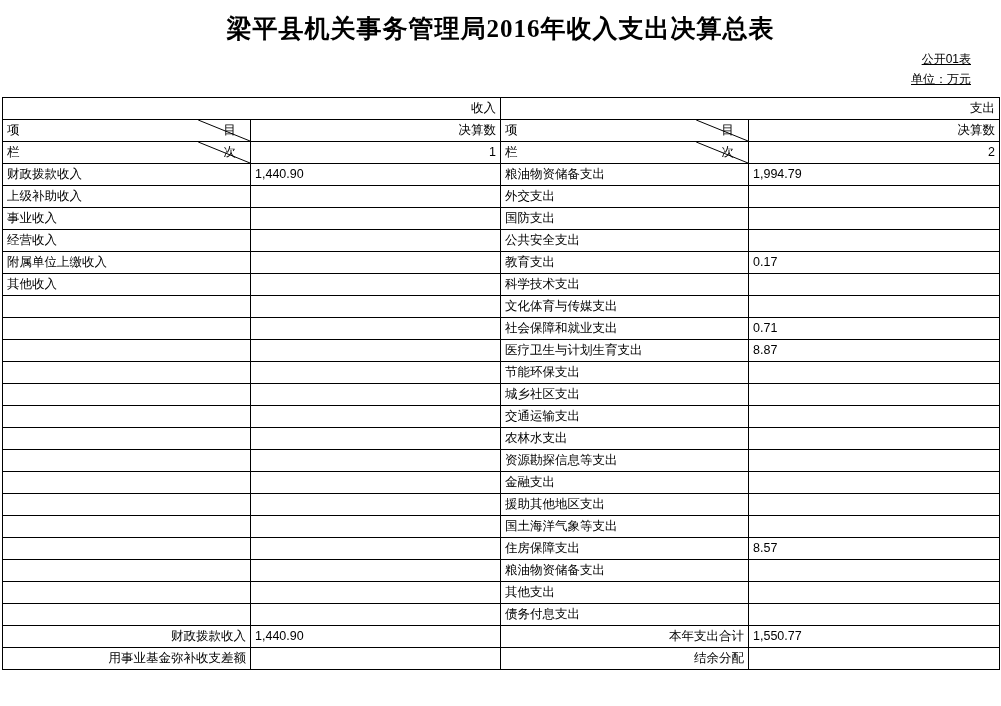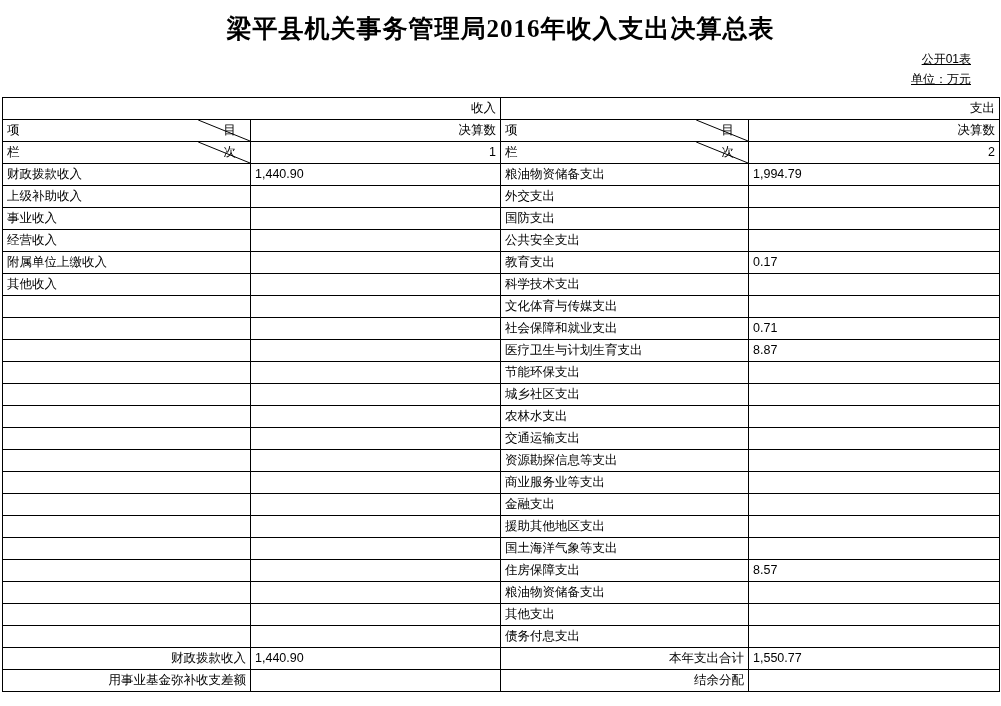--- a/index.html
+++ b/index.html
@@ -220,39 +220,33 @@
           </tr>
           <tr>
             <td class="c-item"></td>
             <td class="c-num"></td>
             <td class="c-item">城乡社区支出</td>
             <td class="c-num"></td>
           </tr>
           <tr>
             <td class="c-item"></td>
             <td class="c-num"></td>
+            <td class="c-item">交通运输支出</td>
+            <td class="c-num"></td>
+          </tr>
+          <tr>
+            <td class="c-item"></td>
+            <td class="c-num"></td>
             <td class="c-item">农林水支出</td>
             <td class="c-num"></td>
           </tr>
           <tr>
             <td class="c-item"></td>
             <td class="c-num"></td>
-            <td class="c-item">交通运输支出</td>
-            <td class="c-num"></td>
-          </tr>
-          <tr>
-            <td class="c-item"></td>
-            <td class="c-num"></td>
             <td class="c-item">资源勘探信息等支出</td>
-            <td class="c-num"></td>
-          </tr>
-          <tr>
-            <td class="c-item"></td>
-            <td class="c-num"></td>
-            <td class="c-item">商业服务业等支出</td>
             <td class="c-num"></td>
           </tr>
           <tr>
             <td class="c-item"></td>
             <td class="c-num"></td>
             <td class="c-item">金融支出</td>
             <td class="c-num"></td>
           </tr>
           <tr>
             <td class="c-item"></td>

